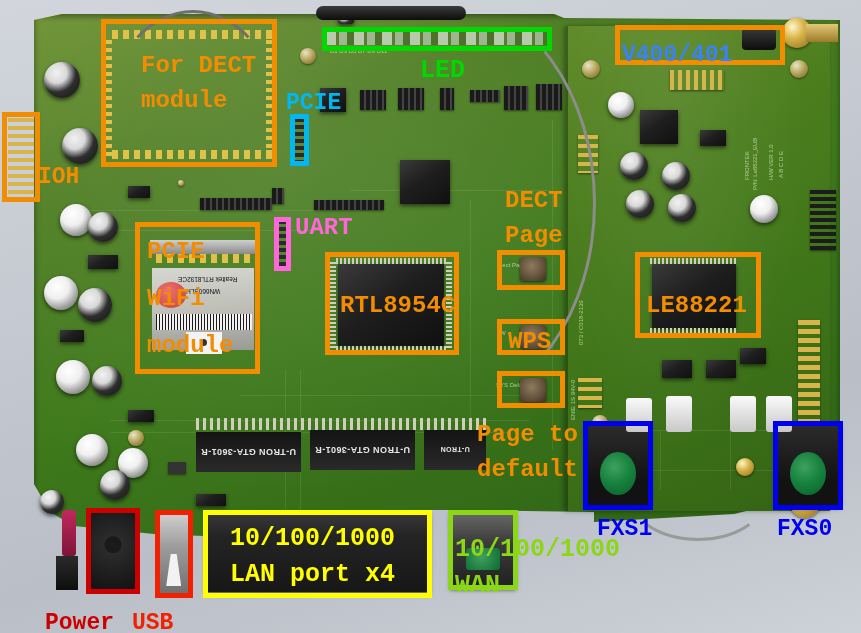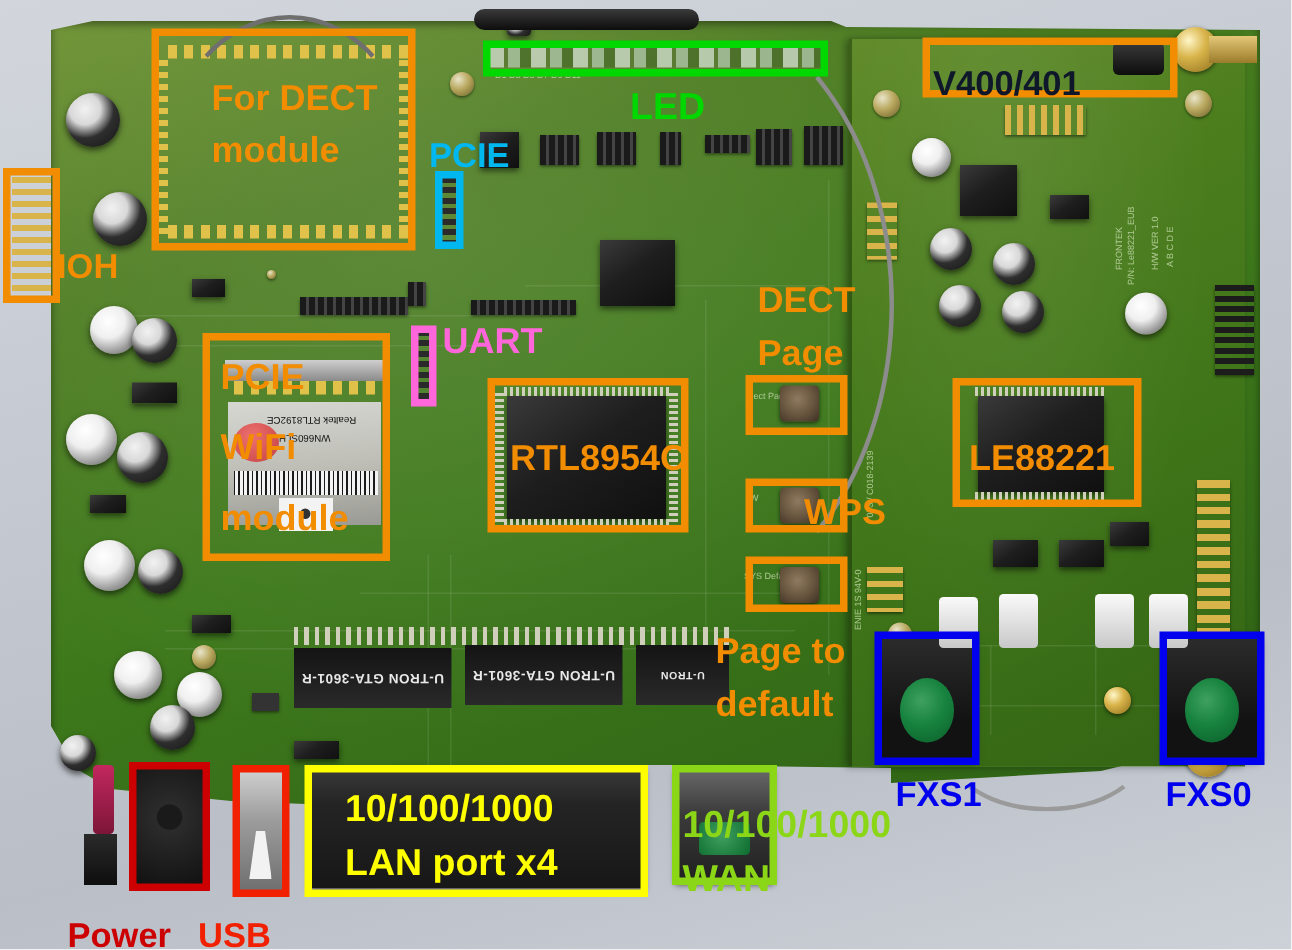--- a/index.html
+++ b/index.html
@@ -226,21 +226,21 @@
 
   
   .box {
     position: absolute;
     box-sizing: border-box;
     background: transparent;
   }
   .lbl {
     position: absolute;
     font-weight: bold;
-    font-family: Liberation Sans, sans-serif;
+    font-family: Liberation Mono, monospace;
     white-space: pre;
     line-height: 1.02;
     letter-spacing: 0px;
   }
 </style>
 </head>
 <body>
 
 <div id="stage">
 
@@ -405,36 +405,36 @@
 
   <div id="annotations">
       <div class="box" style="left: 2px; top: 112px; width: 38px; height: 90px; border: 5px solid rgb(242, 140, 0);"></div>
       <div class="lbl" style="left: 38px; top: 160px; color: rgb(242, 140, 0); font-size: 23px; line-height: 34px;">IOH</div>
       <div class="box" style="left: 101px; top: 19px; width: 176px; height: 148px; border: 5px solid rgb(242, 140, 0);"></div>
       <div class="lbl" style="left: 141px; top: 48px; color: rgb(242, 140, 0); font-size: 24px; line-height: 35px;">For DECT
 module</div>
       <div class="box" style="left: 322px; top: 27px; width: 230px; height: 24px; border: 5px solid rgb(0, 216, 0);"></div>
       <div class="lbl" style="left: 420px; top: 53px; color: rgb(0, 216, 0); font-size: 25px; line-height: 36px;">LED</div>
       <div class="box" style="left: 615px; top: 25px; width: 170px; height: 40px; border: 5px solid rgb(242, 140, 0);"></div>
-      <div class="lbl" style="left: 622px; top: 38px; color: #0f172a; font-size: 23px; line-height: 34px;">V400/401</div>
+      <div class="lbl" style="left: 622px; top: 38px; color: #3b82f6; font-size: 23px; line-height: 34px;">V400/401</div>
       <div class="box" style="left: 290px; top: 114px; width: 19px; height: 52px; border: 5px solid rgb(0, 183, 240);"></div>
       <div class="lbl" style="left: 286px; top: 86px; color: rgb(0, 183, 240); font-size: 23px; line-height: 34px;">PCIE</div>
       <div class="box" style="left: 274px; top: 217px; width: 17px; height: 54px; border: 5px solid rgb(255, 102, 217);"></div>
       <div class="lbl" style="left: 295px; top: 210px; color: rgb(255, 102, 217); font-size: 24px; line-height: 35px;">UART</div>
       <div class="box" style="left: 135px; top: 222px; width: 125px; height: 152px; border: 5px solid rgb(242, 140, 0);"></div>
       <div class="lbl" style="left: 147px; top: 228px; color: rgb(242, 140, 0); font-size: 24px; line-height: 47px;">PCIE
 WiFi
 module</div>
       <div class="box" style="left: 325px; top: 252px; width: 134px; height: 103px; border: 5px solid rgb(242, 140, 0);"></div>
       <div class="lbl" style="left: 340px; top: 288px; color: rgb(242, 140, 0); font-size: 24px; line-height: 35px;">RTL8954C</div>
       <div class="box" style="left: 497px; top: 250px; width: 68px; height: 40px; border: 5px solid rgb(242, 140, 0);"></div>
       <div class="lbl" style="left: 505px; top: 183px; color: rgb(242, 140, 0); font-size: 24px; line-height: 35px;">DECT
 Page</div>
       <div class="box" style="left: 497px; top: 319px; width: 68px; height: 36px; border: 5px solid rgb(242, 140, 0);"></div>
-      <div class="lbl" style="left: 508px; top: 324px; color: rgb(242, 140, 0); font-size: 24px; line-height: 35px; margin-left: 28px;">WPS</div>
+      <div class="lbl" style="left: 508px; top: 324px; color: rgb(242, 140, 0); font-size: 24px; line-height: 35px;">WPS</div>
       <div class="box" style="left: 497px; top: 371px; width: 68px; height: 37px; border: 5px solid rgb(242, 140, 0);"></div>
       <div class="lbl" style="left: 477px; top: 417px; color: rgb(242, 140, 0); font-size: 24px; line-height: 35px;">Page to
 default</div>
       <div class="box" style="left: 635px; top: 252px; width: 126px; height: 86px; border: 5px solid rgb(242, 140, 0);"></div>
       <div class="lbl" style="left: 646px; top: 288px; color: rgb(242, 140, 0); font-size: 24px; line-height: 35px;">LE88221</div>
       <div class="box" style="left: 583px; top: 421px; width: 70px; height: 89px; border: 5px solid rgb(0, 0, 238);"></div>
       <div class="lbl" style="left: 597px; top: 512px; color: rgb(0, 0, 238); font-size: 23px; line-height: 34px;">FXS1</div>
       <div class="box" style="left: 773px; top: 421px; width: 70px; height: 89px; border: 5px solid rgb(0, 0, 238);"></div>
       <div class="lbl" style="left: 777px; top: 512px; color: rgb(0, 0, 238); font-size: 23px; line-height: 34px;">FXS0</div>
       <div class="box" style="left: 86px; top: 508px; width: 54px; height: 86px; border: 5px solid rgb(204, 0, 0);"></div>

